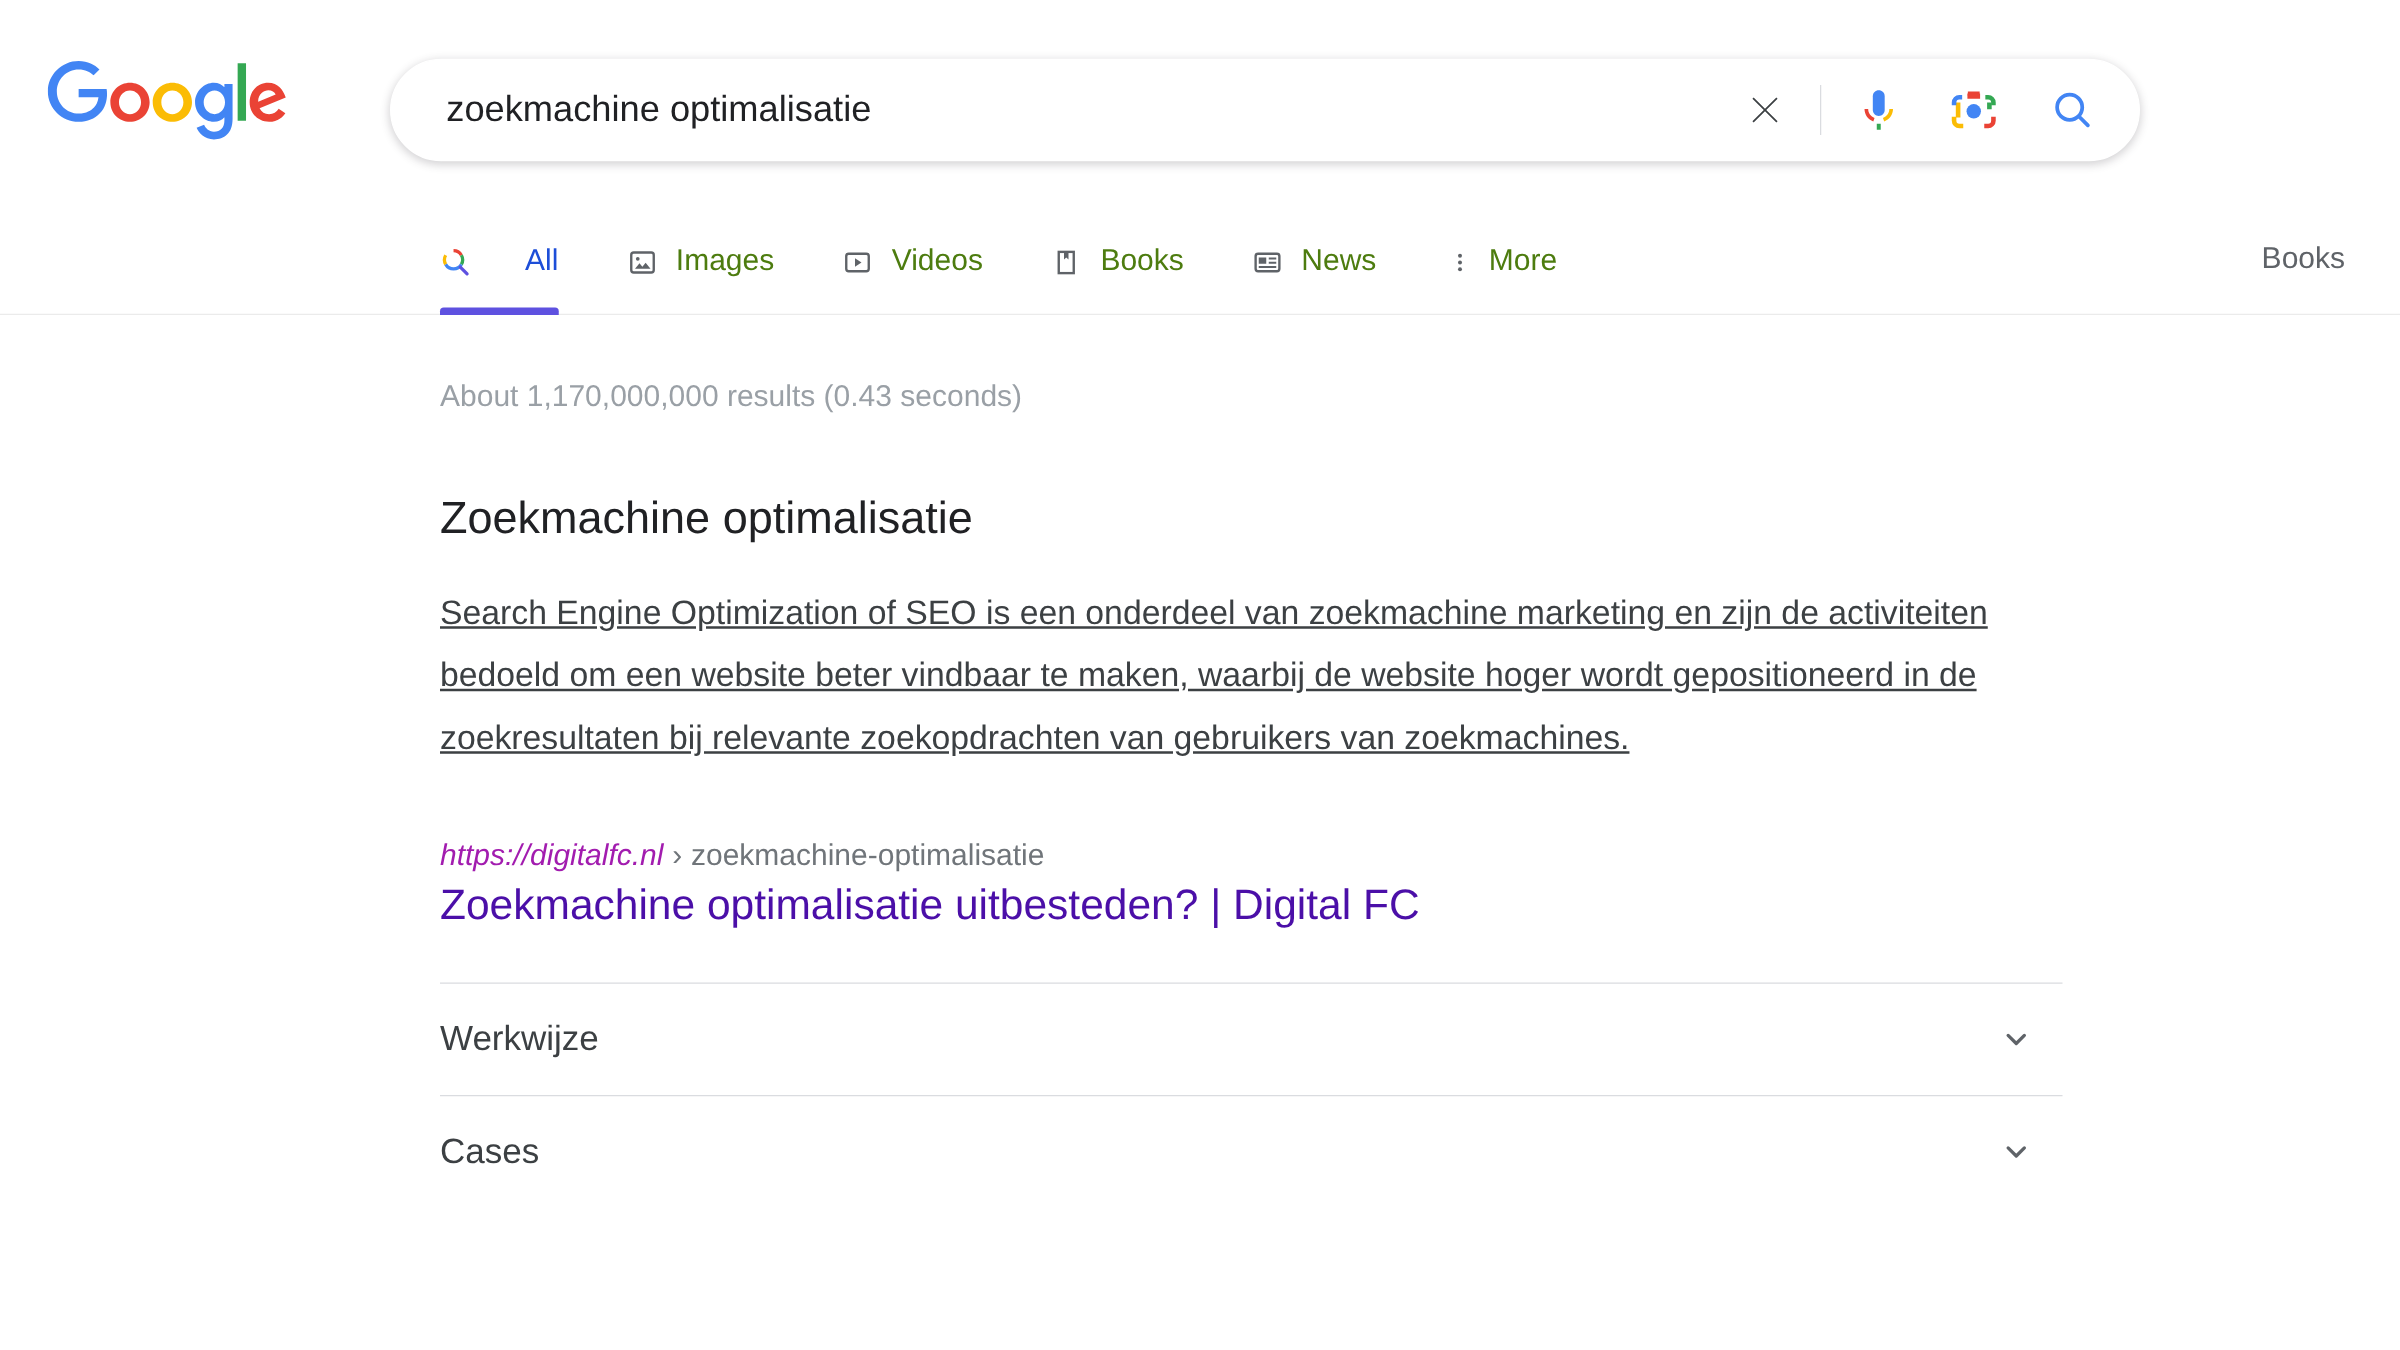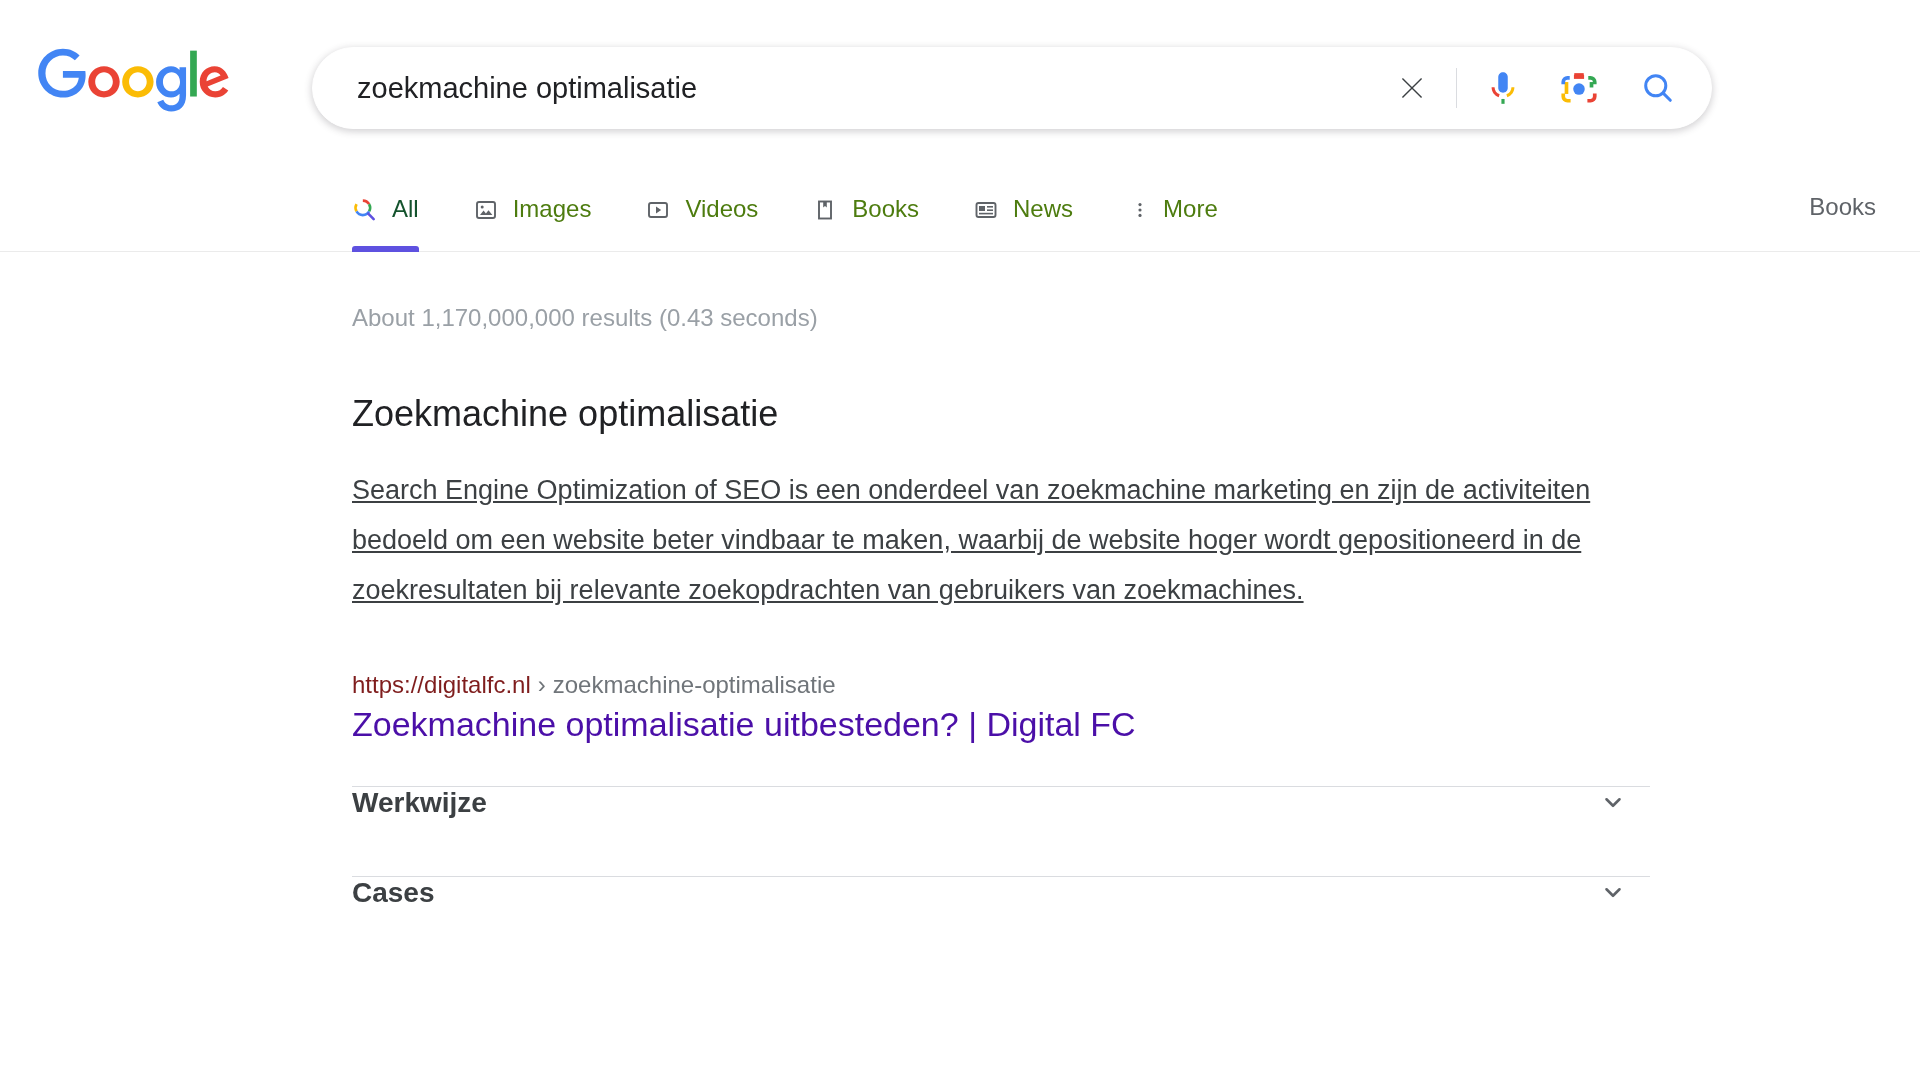--- a/index.html
+++ b/index.html
@@ -126,21 +126,21 @@
     flex: none;
   }
 
   .tab .tab-label {
     font-size: 24px;
     color: #4d7c0f;
     line-height: 1;
     padding-bottom: 2px;
   }
 
-  .tab.active .tab-label { color: #14532d; }
+  .tab.active .tab-label { color: #1d4ed8; margin-left: 28px; }
 
   .tab-underline {
     position: absolute;
     left: 0;
     bottom: -1px;
     height: 6px;
     width: 100%;
     background: #5e51e0;
     border-radius: 3px 3px 0 0;
   }
@@ -189,21 +189,21 @@
     margin: 30px 0 0 0;
     text-decoration: underline;
   }
 
   .result-url {
     margin-top: 52px;
     font-size: 24px;
     line-height: 1.4;
     white-space: nowrap;
   }
-  .result-url .url-domain { color: #7f1d1d; }
+  .result-url .url-domain { color: #a21caf; font-style: italic; }
   .result-url .url-sep    { color: #70757a; margin: 0 7px; }
   .result-url .url-path   { color: #70757a; }
 
   .result-title {
     display: inline-block;
     font-size: 34px;
     color: #4b0fa8;
     text-decoration: none;
     line-height: 1.3;
     cursor: pointer;
@@ -212,25 +212,24 @@
   
   .accordions {
     margin-top: 40px;
     width: 1298px;
   }
 
   .accordion {
     border-top: 1px solid #dadce0;
     height: 90px;
     display: flex;
-    align-items: flex-start;
+    align-items: center;
     justify-content: space-between;
     padding-right: 22px;
     cursor: pointer;
-    font-weight: bold;
   }
 
   .accordion-label {
     font-size: 28px;
     color: #3c4043;
   }
 
   .chevron {
     width: 30px;
     height: 30px;

